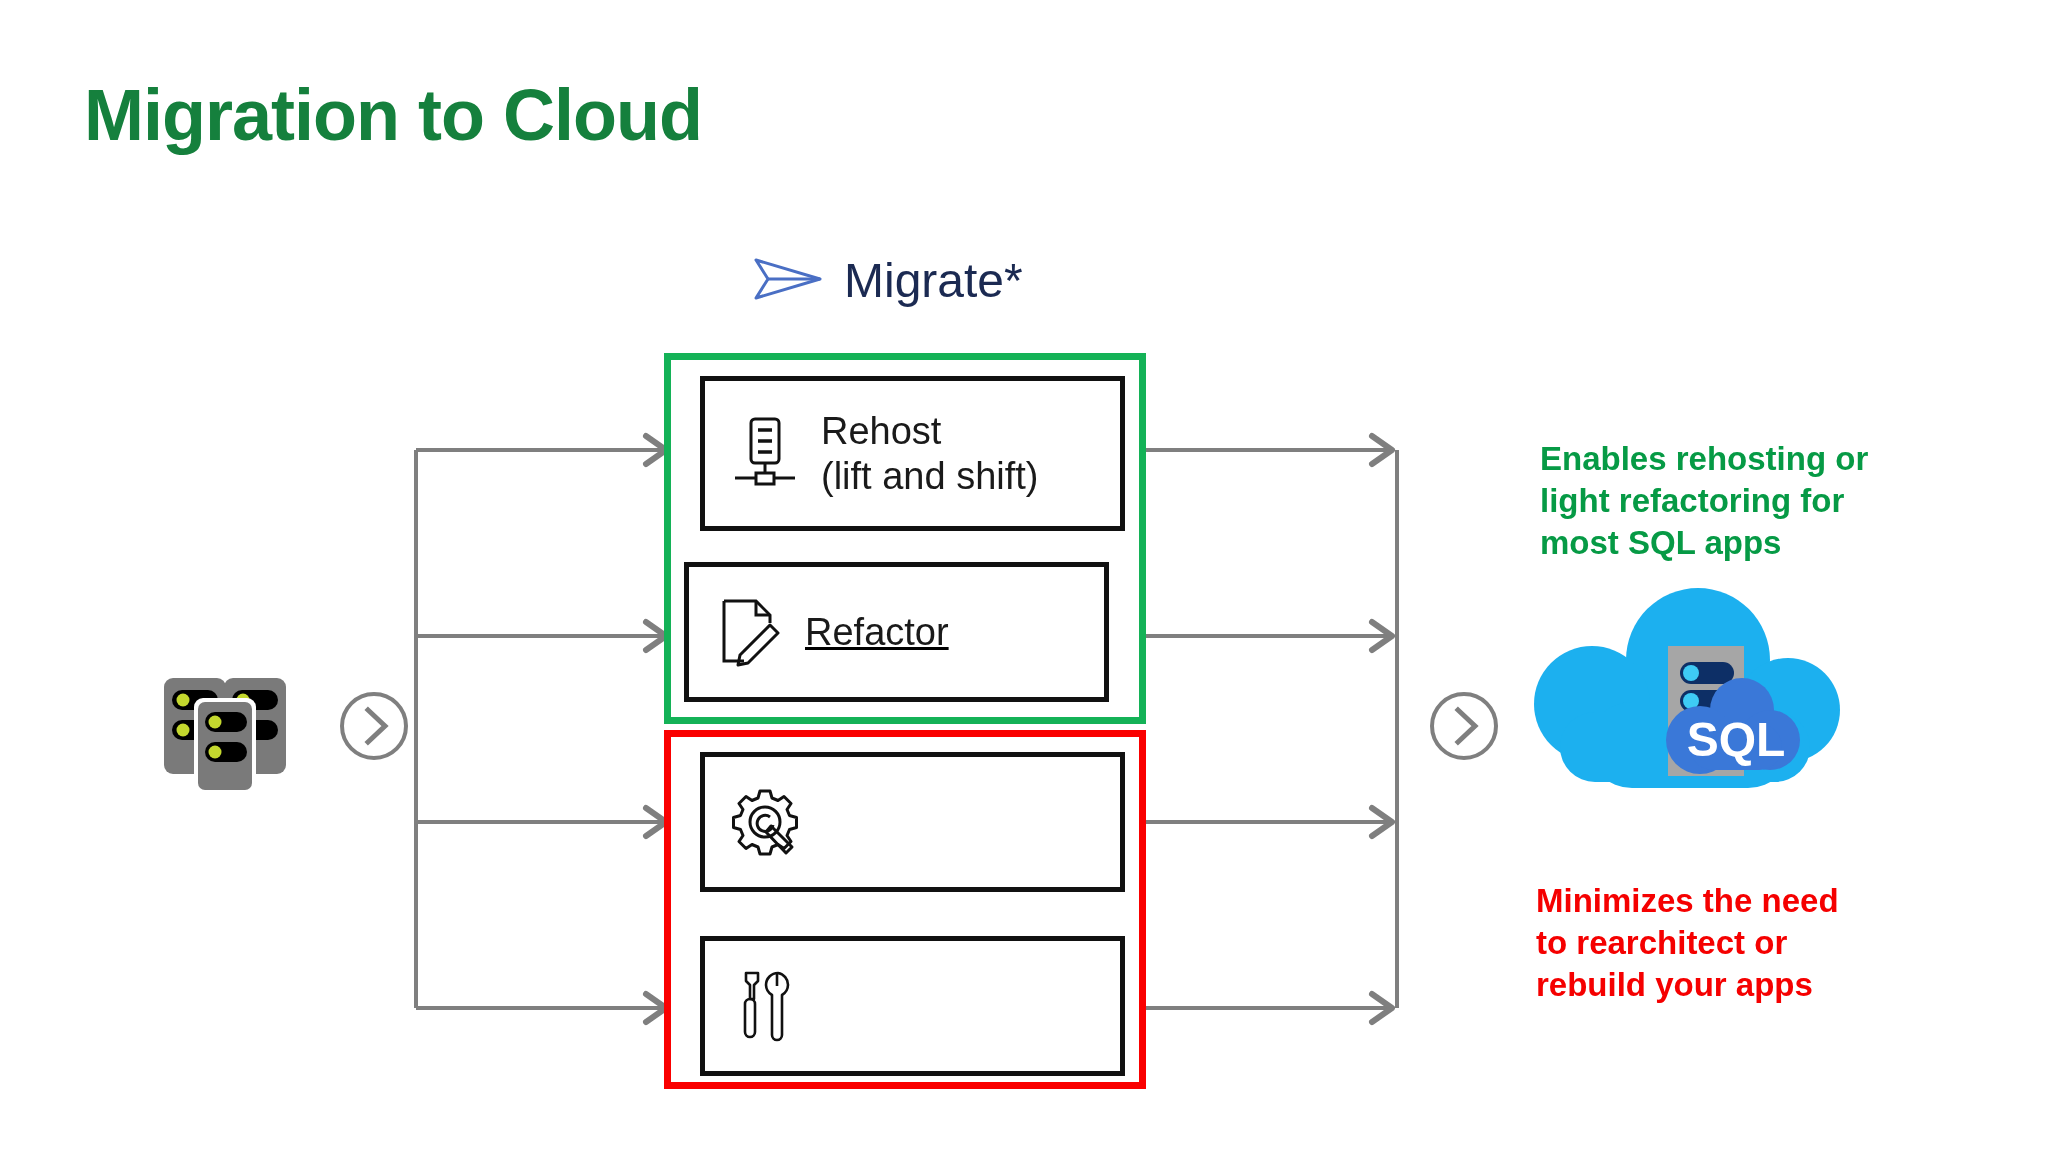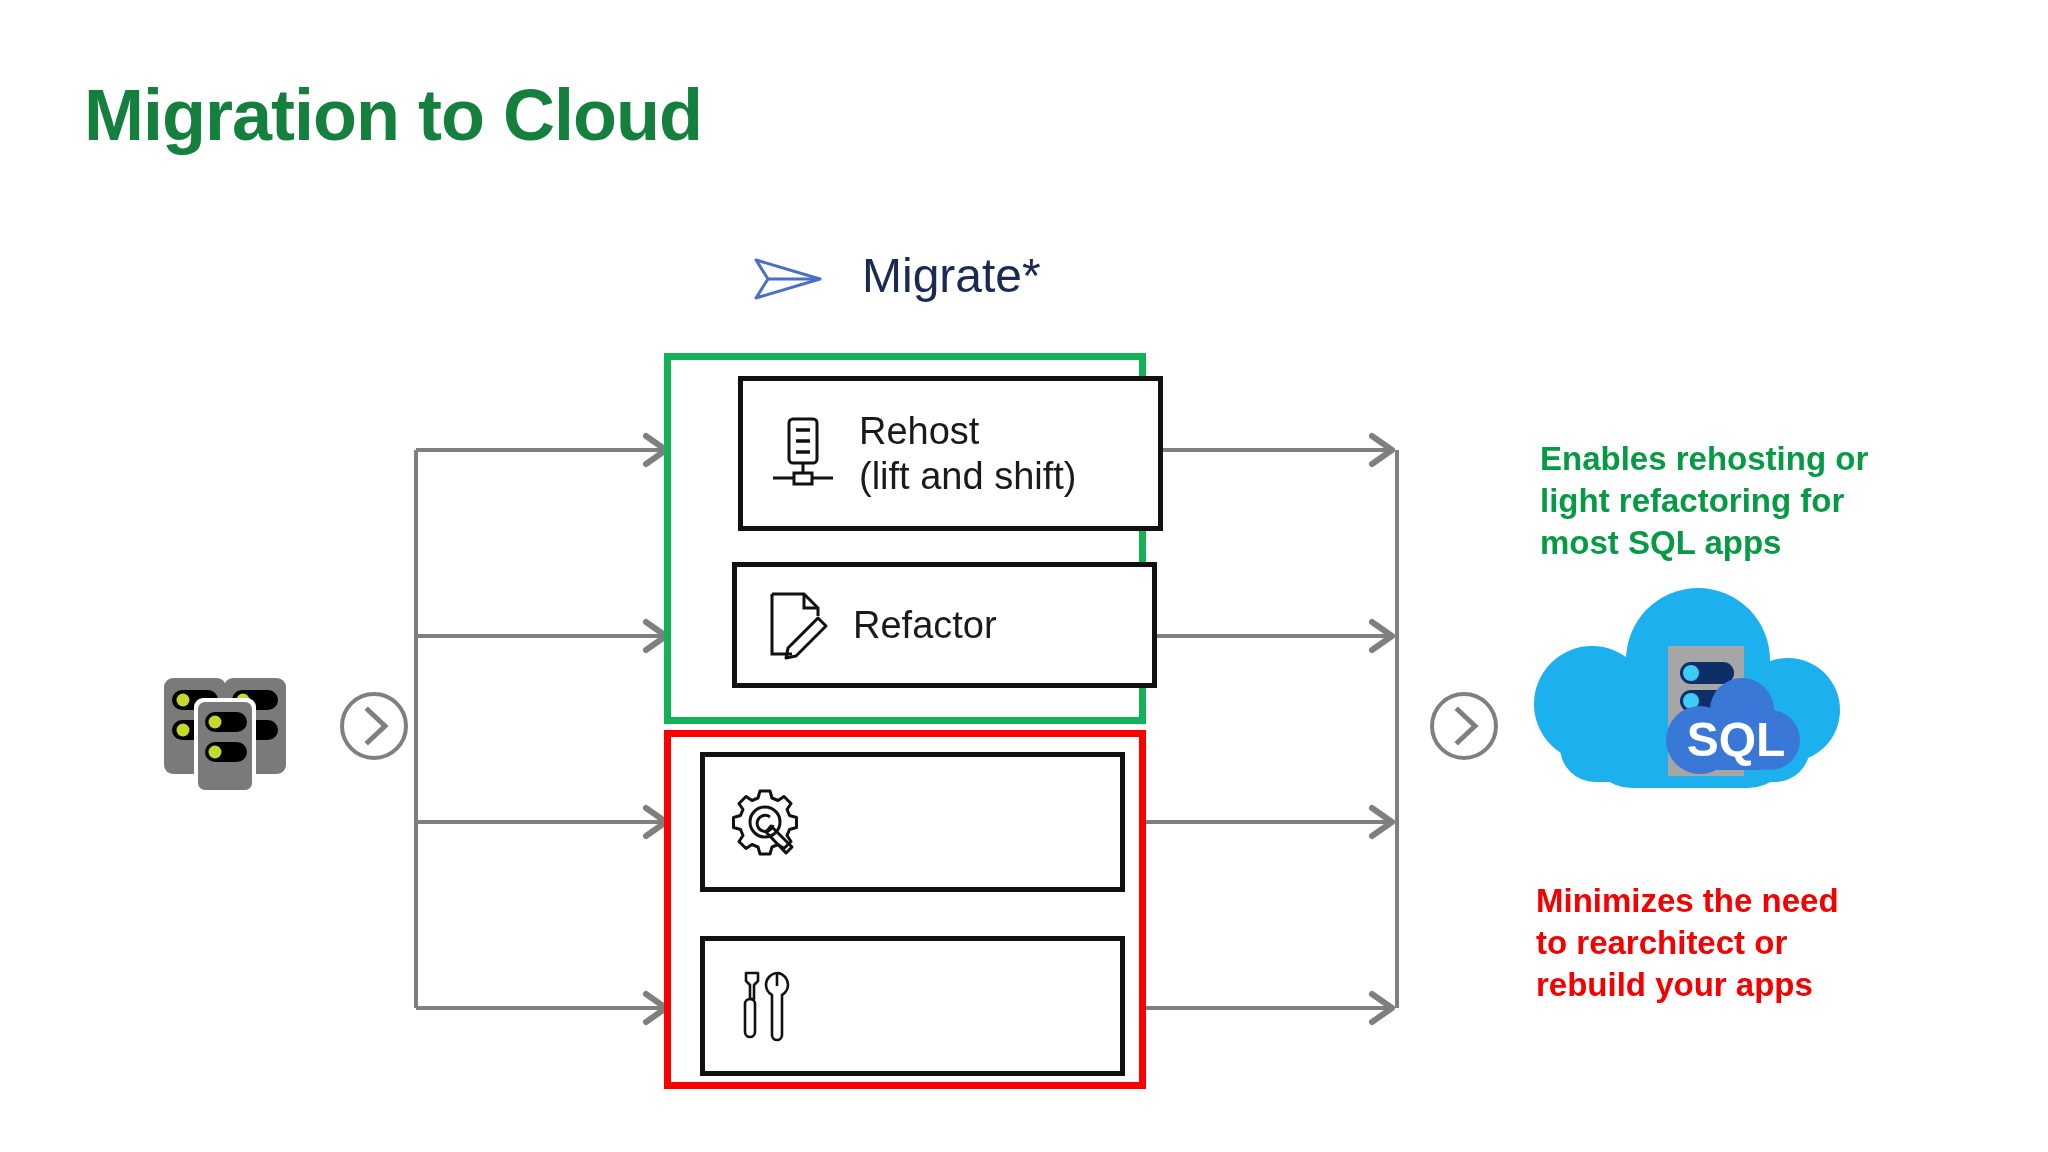--- a/index.html
+++ b/index.html
@@ -28,21 +28,22 @@
     color: #15803d;
     white-space: nowrap;
   }
 
   
   #migrate-header {
     position: absolute;
     left: 752px;
     top: 252px;
     display: flex;
-    gap: 38px;
+    align-items: center;
+    gap: 20px;
   }
   #migrate-header .mh-label {
     font-size: 48px;
     color: #1b2a52;
     font-weight: normal;
     line-height: 1;
   }
 
   
   #source-servers {
@@ -91,22 +92,22 @@
 
   
   .option-box {
     position: absolute;
     box-sizing: border-box;
     background: #ffffff;
     border: 5px solid #111111;
     display: flex;
     align-items: center;
   }
-  #box-rehost      { left: 700px; top: 376px;  width: 425px; height: 155px; margin-left: 38px; }
-  #box-refactor    { left: 732px; top: 562px;  width: 425px; height: 126px; }
+  #box-rehost      { left: 700px; top: 376px;  width: 425px; height: 155px; }
+  #box-refactor    { left: 684px; top: 562px;  width: 425px; height: 140px; text-decoration: underline; }
   #box-rearchitect { left: 700px; top: 752px;  width: 425px; height: 140px; }
   #box-rebuild     { left: 700px; top: 936px;  width: 425px; height: 140px; }
 
   .option-icon {
     flex: 0 0 auto;
     width: 84px;
     margin-left: 18px;
     display: flex;
     align-items: center;
     justify-content: center;

